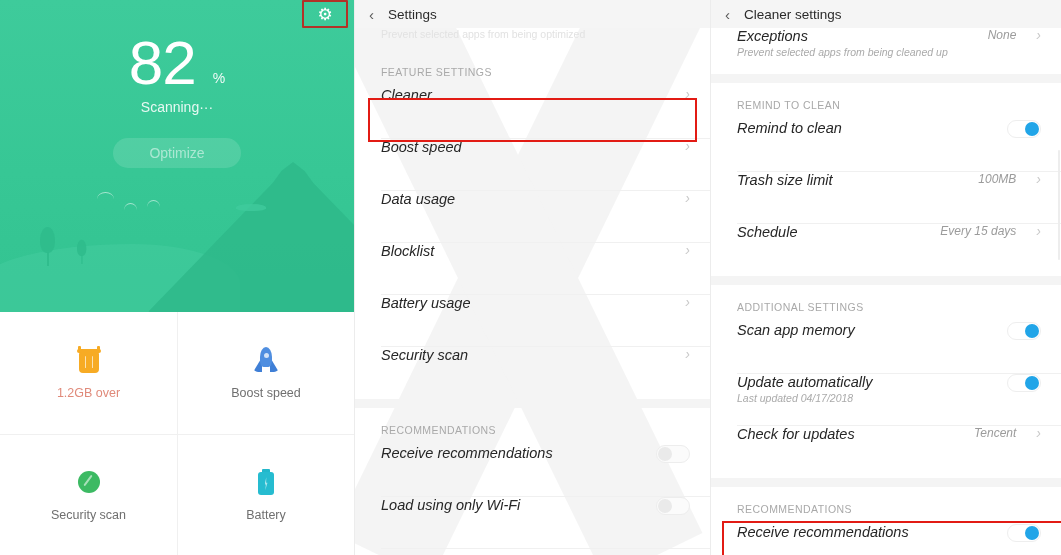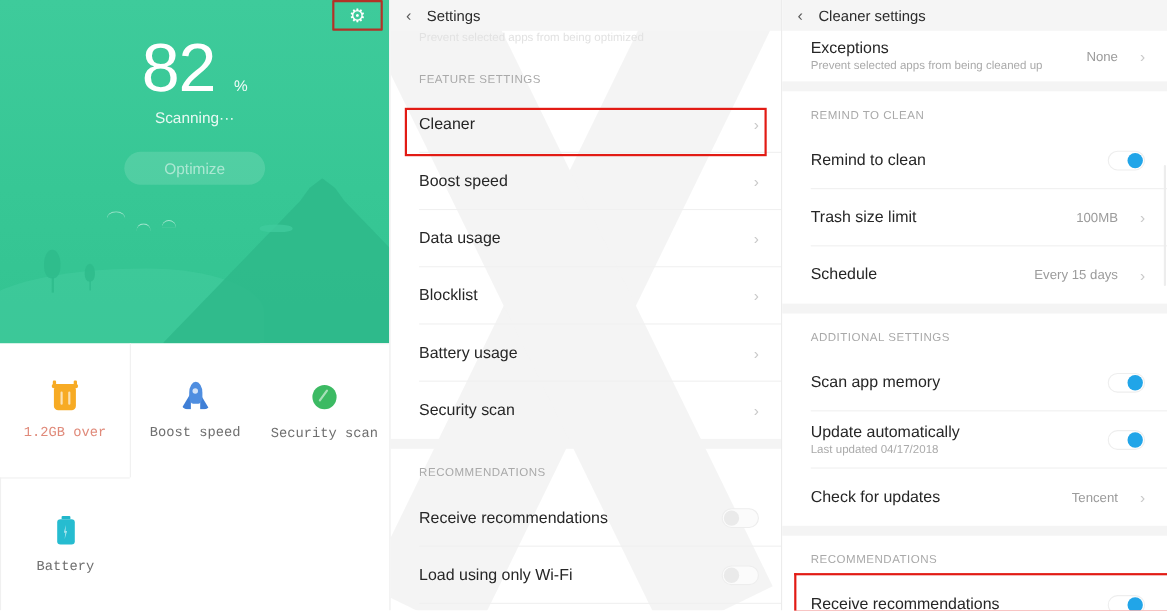--- a/index.html
+++ b/index.html
@@ -135,24 +135,23 @@
     color: rgba(255,255,255,.52);
     font-size: 14px;
     display: flex; align-items: center; justify-content: center;
     z-index: 3;
   }
 
   .tile-grid {
     width: 354px;
     height: 243px;
     display: grid;
-    grid-template-columns: 1fr 1fr 1fr;
+    grid-template-columns: 1fr 1fr;
     grid-template-rows: 1fr 1fr;
     background: #fff;
-    font-family: Liberation Mono, monospace;
   }
   .tile {
     display: flex; flex-direction: column;
     align-items: center; justify-content: center;
     gap: 11px;
     position: relative;
   }
   .tile + .tile::before {}
   .tile.c2 { border-left: 1px solid #f0f0f0; }
   .tile.r2 { border-top: 1px solid #f0f0f0; }
@@ -291,24 +290,25 @@
   .sec-head {
     font-size: 10.5px;
     letter-spacing: .45px;
     color: #a9a9a9;
     padding: 16px 0 9px 26px;
   }
   .sec-gap { height: 9px; background: #f4f4f4; }
 
   .row {
     position: relative;
-    display: flex; align-items: center;
+    display: flex; 
     min-height: 52px;
     padding: 0 20px 0 26px;
     background: transparent;
+    font-style: italic;
   }
   .row.tall { min-height: 46px; }
   .row::after {
     content: "";
     position: absolute;
     left: 26px; right: 0; bottom: 0;
     height: 1px; background: #f0f0f0;
   }
   .row.nosep::after { display: none; }
   .row-text { flex: 1 1 auto; min-width: 0; }

